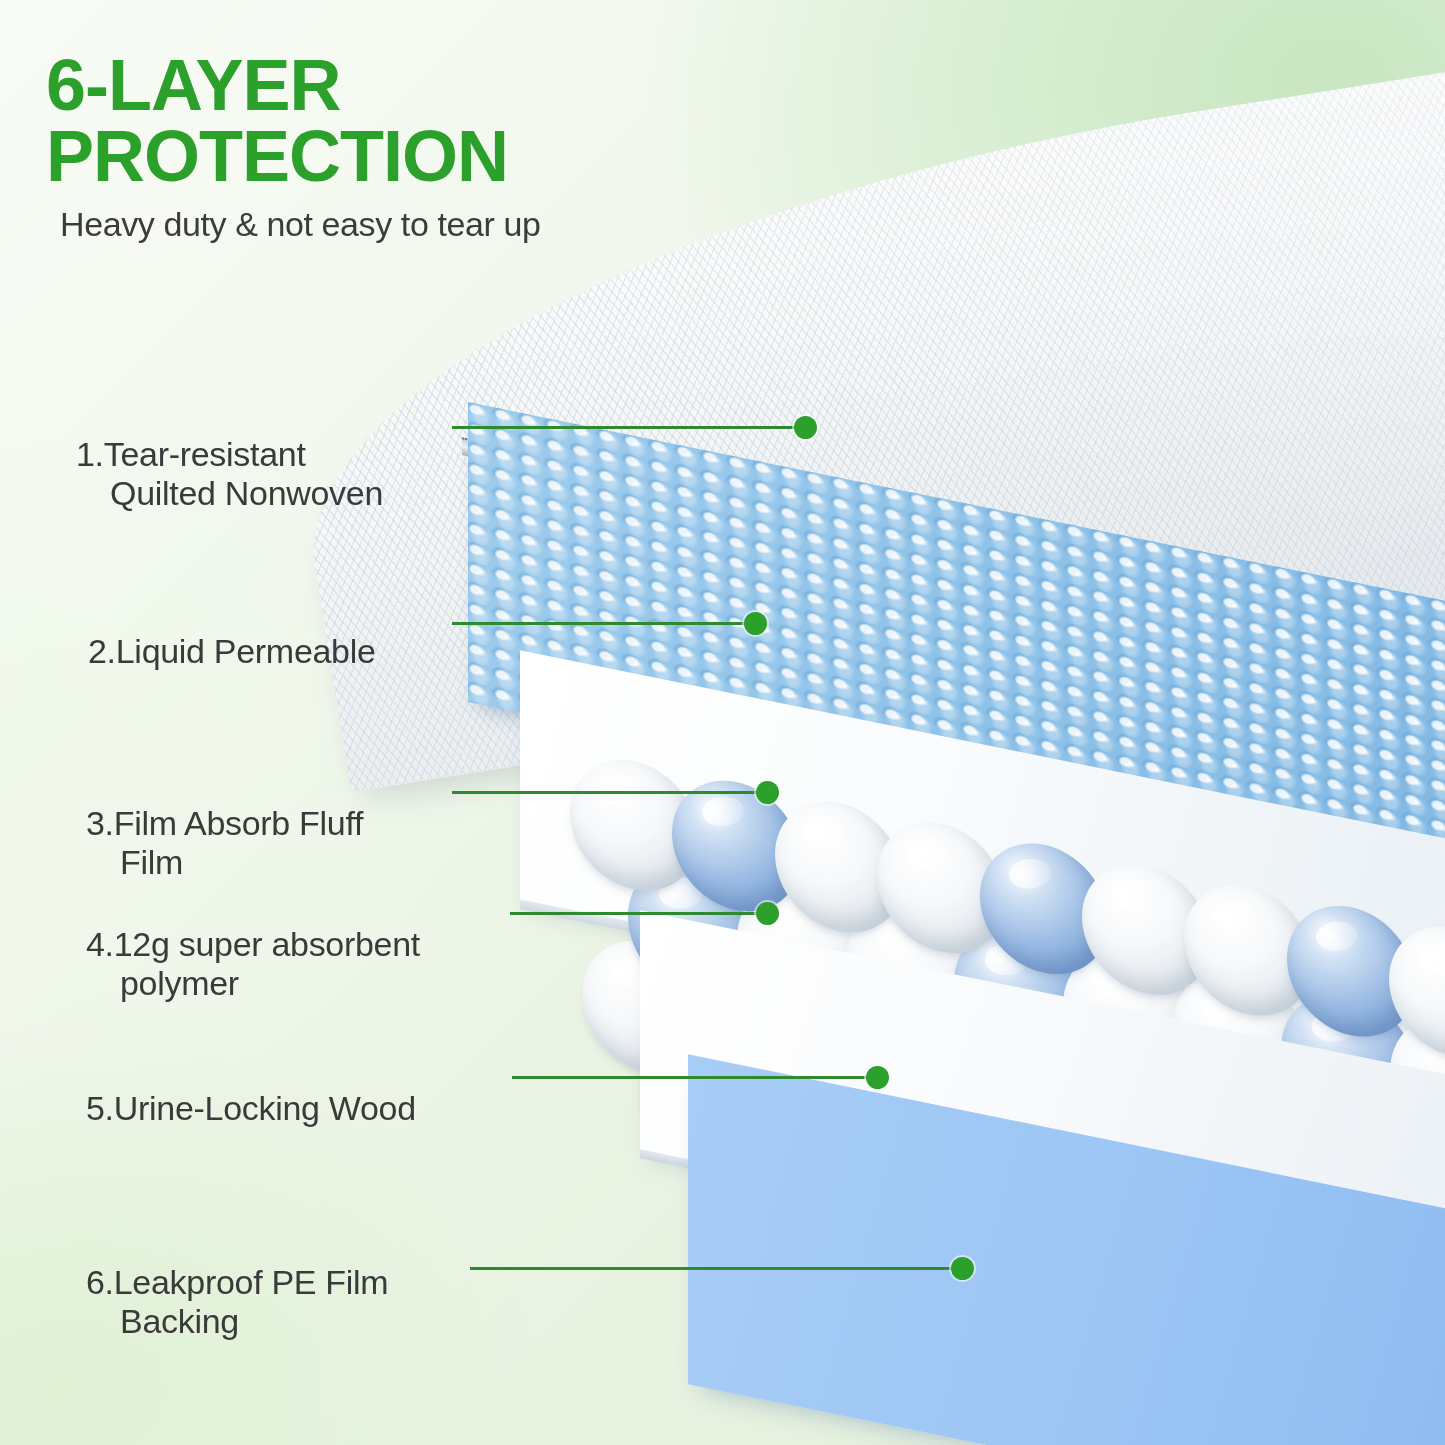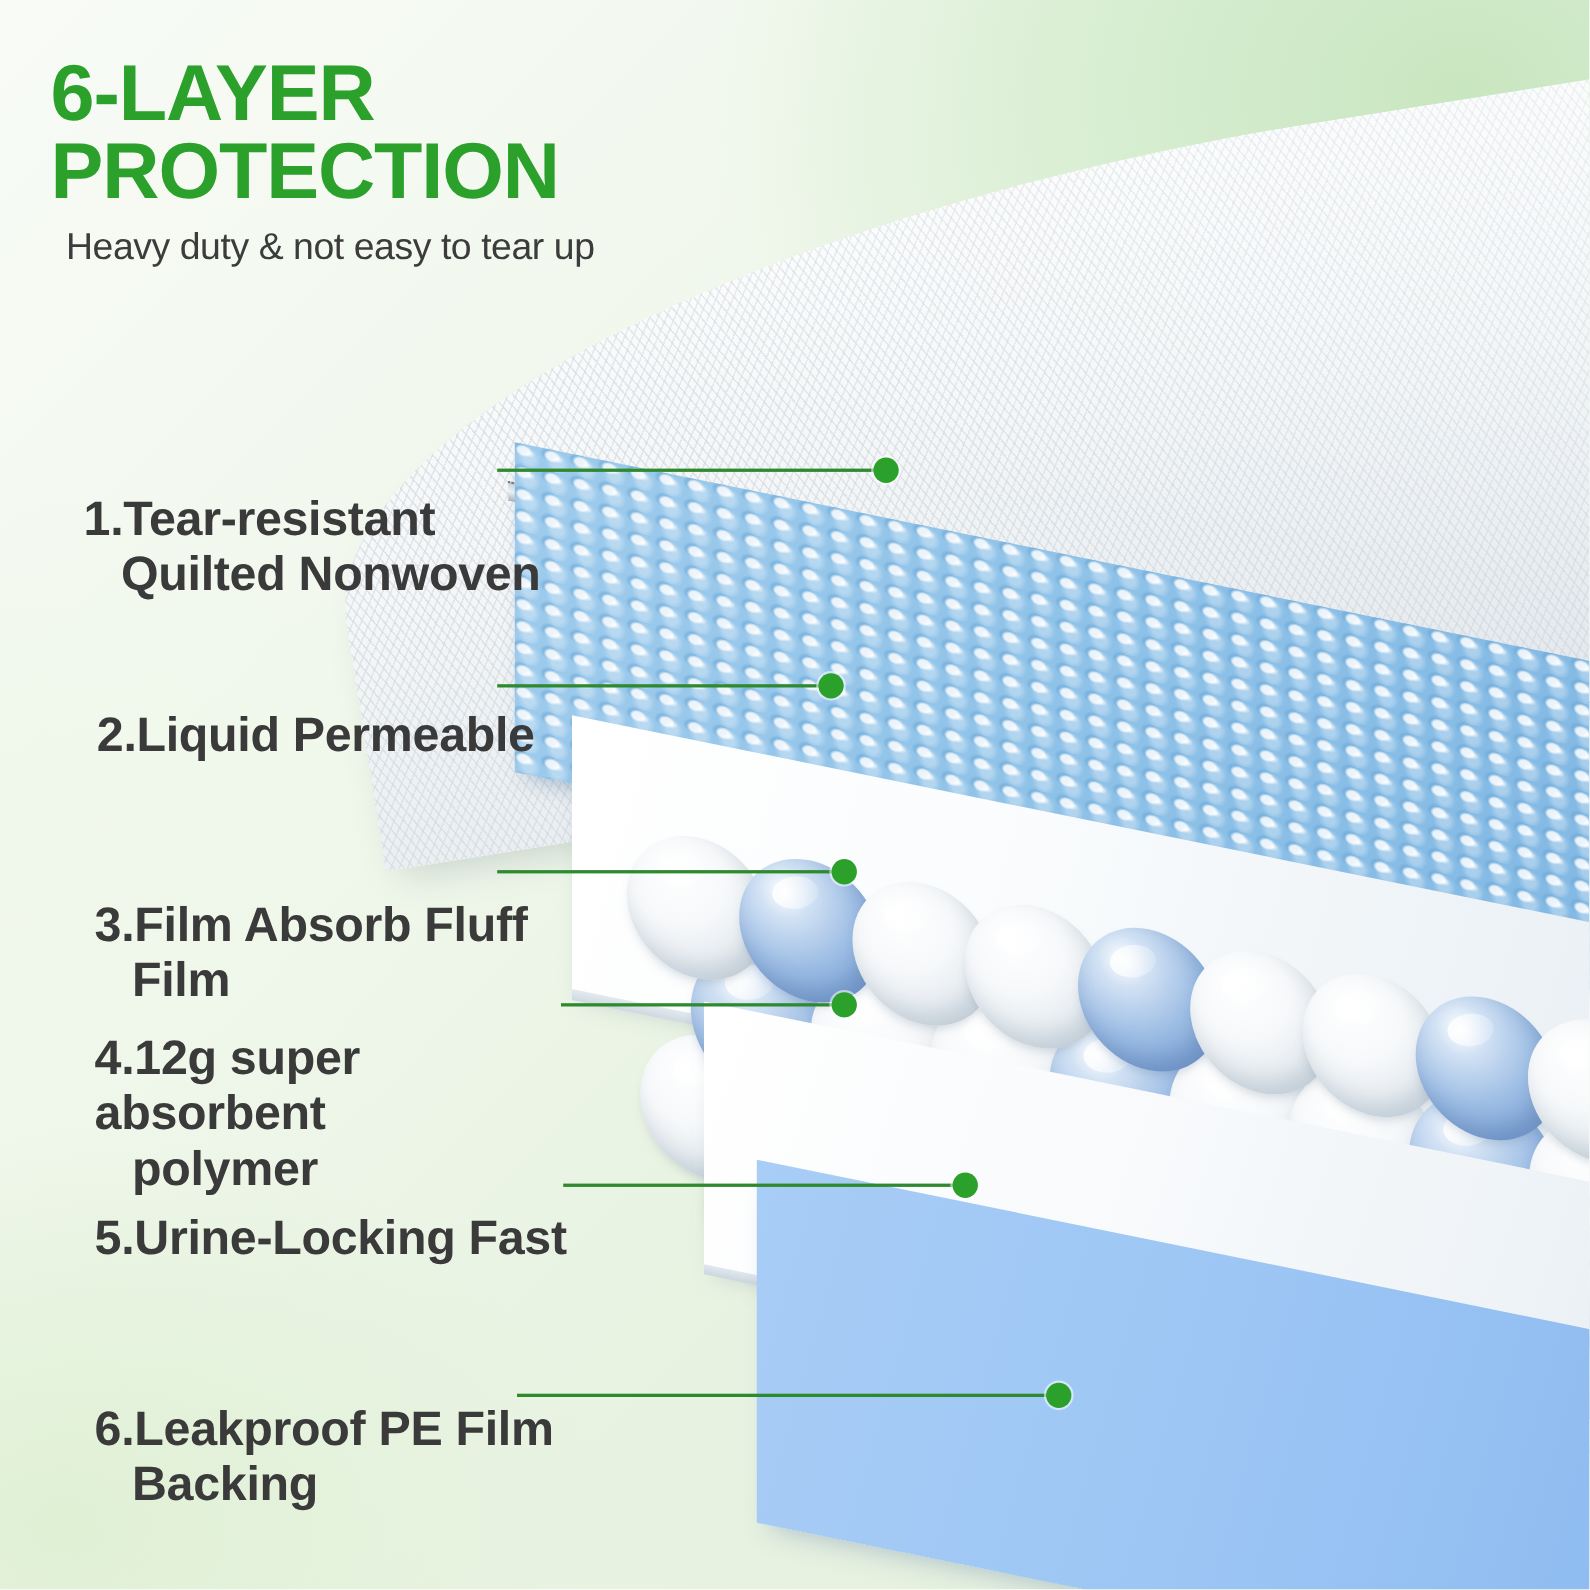--- a/index.html
+++ b/index.html
@@ -157,22 +157,22 @@
     background: linear-gradient(105deg, #a8cdf6 0%, #9dc6f4 40%, #8fbcf1 75%, #85b4ee 100%);
     box-shadow: 0 16px 24px -14px rgba(90,120,170,0.40);
   }
 
   
   .callouts { position: absolute; inset: 0; }
   .callout { position: absolute; }
   .callout-text {
     position: absolute;
     color: #3a3a3a;
-    font-size: 44px;
-    font-weight: bold;
+    font-size: 34px;
+    font-weight: normal;
     line-height: 1.15;
     letter-spacing: -0.3px;
     white-space: pre-line;
     text-indent: 0;
   }
   .callout-text .cont { display: block; padding-left: 34px; }
   .leader {
     position: absolute;
     height: 3px;
     background: #2f8a2f;
@@ -282,21 +282,21 @@
       <div class="callout-text" style="left:86px; top:886px; width:450px;">
         <span>4.</span><span>12g super absorbent</span>
         <span class="cont">polymer</span>
       </div>
       <div class="leader" style="left:510px; top:912px; width:254px;"></div>
       <div class="leader-dot" style="left:756px; top:902px;"></div>
     </div>
 
     <div class="callout">
       <div class="callout-text" style="left:86px; top:1050px; width:470px;">
-        <span>5.</span><span>Urine-Locking Fast</span>
+        <span>5.</span><span>Urine-Locking Wood</span>
       </div>
       <div class="leader" style="left:512px; top:1076px; width:362px;"></div>
       <div class="leader-dot" style="left:866px; top:1066px;"></div>
     </div>
 
     <div class="callout">
       <div class="callout-text" style="left:86px; top:1224px; width:470px;">
         <span>6.</span><span>Leakproof PE Film</span>
         <span class="cont">Backing</span>
       </div>

